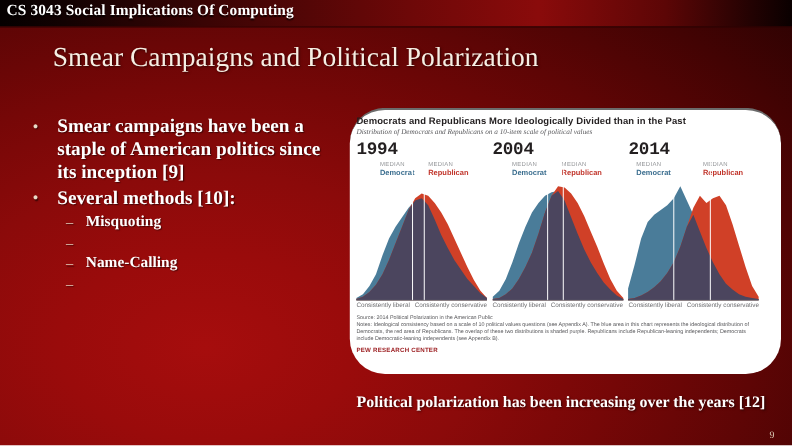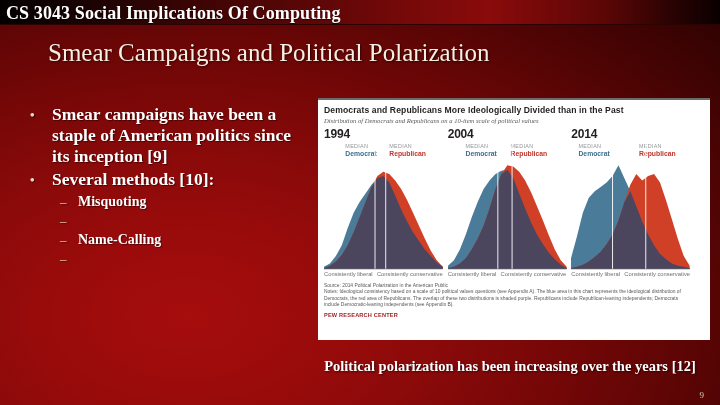--- a/index.html
+++ b/index.html
@@ -22,21 +22,21 @@
   #header-bar {
     position: absolute; top: 0; left: 0;
     width: 720px; height: 25px;
     background: linear-gradient(to right,
        #050000 0%, #120202 8%, #3a0404 26%, #6e0808 52%,
        #8a0b0b 68%, #5c0606 84%, #220202 95%, #0a0000 100%);
     border-bottom: 1px solid #2a0303;
   }
   #course-title {
     position: absolute; left: 6px; top: 3px;
-    font-size: 18px; font-weight: bold; color: #ffffff;
+    font-size: 14px; font-weight: bold; color: #ffffff;
     letter-spacing: 0.1px;
     text-shadow: 0 1px 1px rgba(0,0,0,0.8);
     white-space: nowrap;
   }
   #wpi-logo {
     position: absolute; right: 8px; top: 1px;
     display: flex; align-items: center; gap: 4px;
   }
   #wpi-seal { display: block; }
   #wpi-wordmark {
@@ -82,36 +82,37 @@
   }
   .bullet-l2 .txt { flex: 1 1 auto; }
 
   
   #chart-card {
     position: absolute; left: 318px; top: 98px;
     width: 392px; height: 242px;
     background: #ffffff;
     border-top: 2px solid #6b6b6b;
     padding: 5px 20px 2px 6px;
+    border-radius: 32px;
   }
   #chart-title {
     font-family: "Liberation Sans", sans-serif;
     font-size: 8.6px; font-weight: bold; color: #231f20;
     letter-spacing: 0.1px; margin-bottom: 2px;
   }
   #chart-subtitle {
     font-family: "Liberation Serif", serif;
     font-style: italic; font-size: 6.6px; color: #58585b;
     margin-bottom: 3px;
   }
   #panels { display: flex; gap: 5px; }
   .panel { flex: 1 1 0; position: relative; }
   .panel-year {
-    font-family: Liberation Sans, sans-serif;
-    font-size: 12px; font-weight: bold; color: #231f20;
+    font-family: Liberation Mono, monospace;
+    font-size: 16px; font-weight: bold; color: #231f20;
     margin-bottom: 2px; letter-spacing: -0.2px;
   }
   .median-row {
     position: relative; height: 18px;
     font-family: "Liberation Sans", sans-serif;
   }
   .median-lbl { position: absolute; top: 0; white-space: nowrap; }
   .median-lbl .m-word { font-size: 5.4px; color: #939598; letter-spacing: 0.3px; display: block; }
   .median-lbl .m-party { font-size: 6.8px; font-weight: bold; display: block; margin-top: 1px; }
   .m-dem { color: #3b6e8f; }

